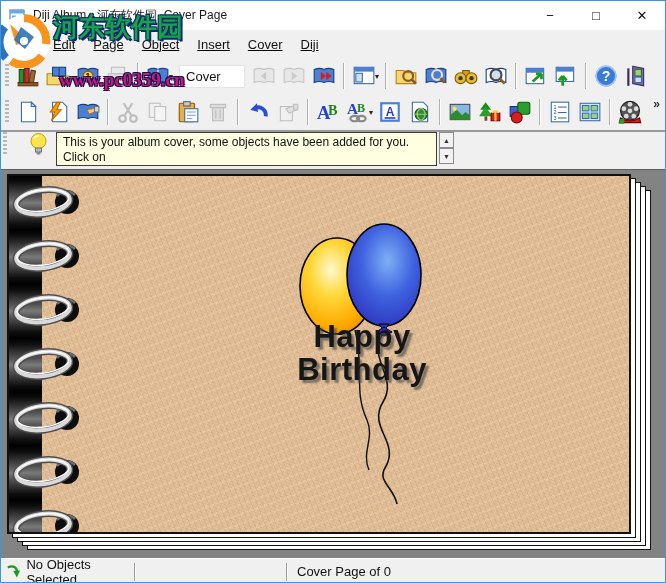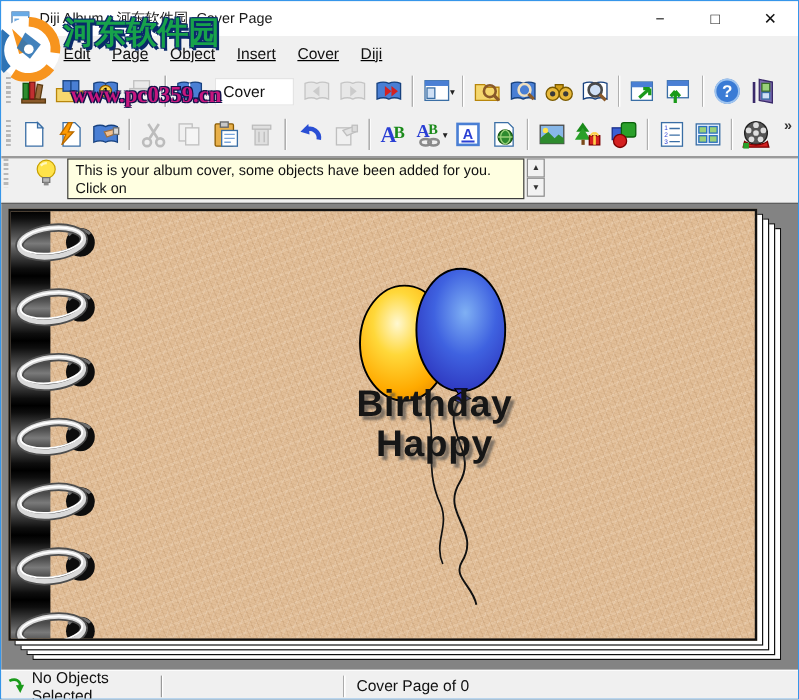--- a/index.html
+++ b/index.html
@@ -524,22 +524,22 @@
         </defs>
         <path d="M60,112 C70,150 58,172 72,202 C80,220 66,234 74,252" fill="none" stroke="#111" stroke-width="1.4"></path>
         <path d="M89,114 C70,140 104,158 88,184 C72,210 106,224 90,250 C82,263 99,270 102,286" fill="none" stroke="#111" stroke-width="1.6"></path>
         <ellipse cx="42" cy="68" rx="37" ry="48" fill="url(#gy)" stroke="#000" stroke-width="1.6"></ellipse>
         <ellipse cx="89" cy="57" rx="37" ry="51" fill="url(#gb)" stroke="#000" stroke-width="1.6"></ellipse>
         <path d="M84,106 L94,106 L89,113 Z" fill="#2f2fbe" stroke="#000"></path>
         <path d="M81,114 L89,109 L97,114 L89,118 Z" fill="#2f2fbe" stroke="#000"></path>
       </svg>
 
       <div class="greeting">
+        <div>Happy</div>
         <div>Birthday</div>
-        <div>Happy</div>
       </div>
     </div>
   </div>
 
   <div class="statusbar">
     <div class="st-sec1">
       <svg class="st-icon" width="17" height="17" viewBox="0 0 17 17">
         <path d="M2,4 C8,1 12,4 12,9" fill="none" stroke="#1a9a1a" stroke-width="2.5"></path>
         <path d="M8,8 L12,15 L15.5,7.5 Z" fill="#1a9a1a"></path>
       </svg>

